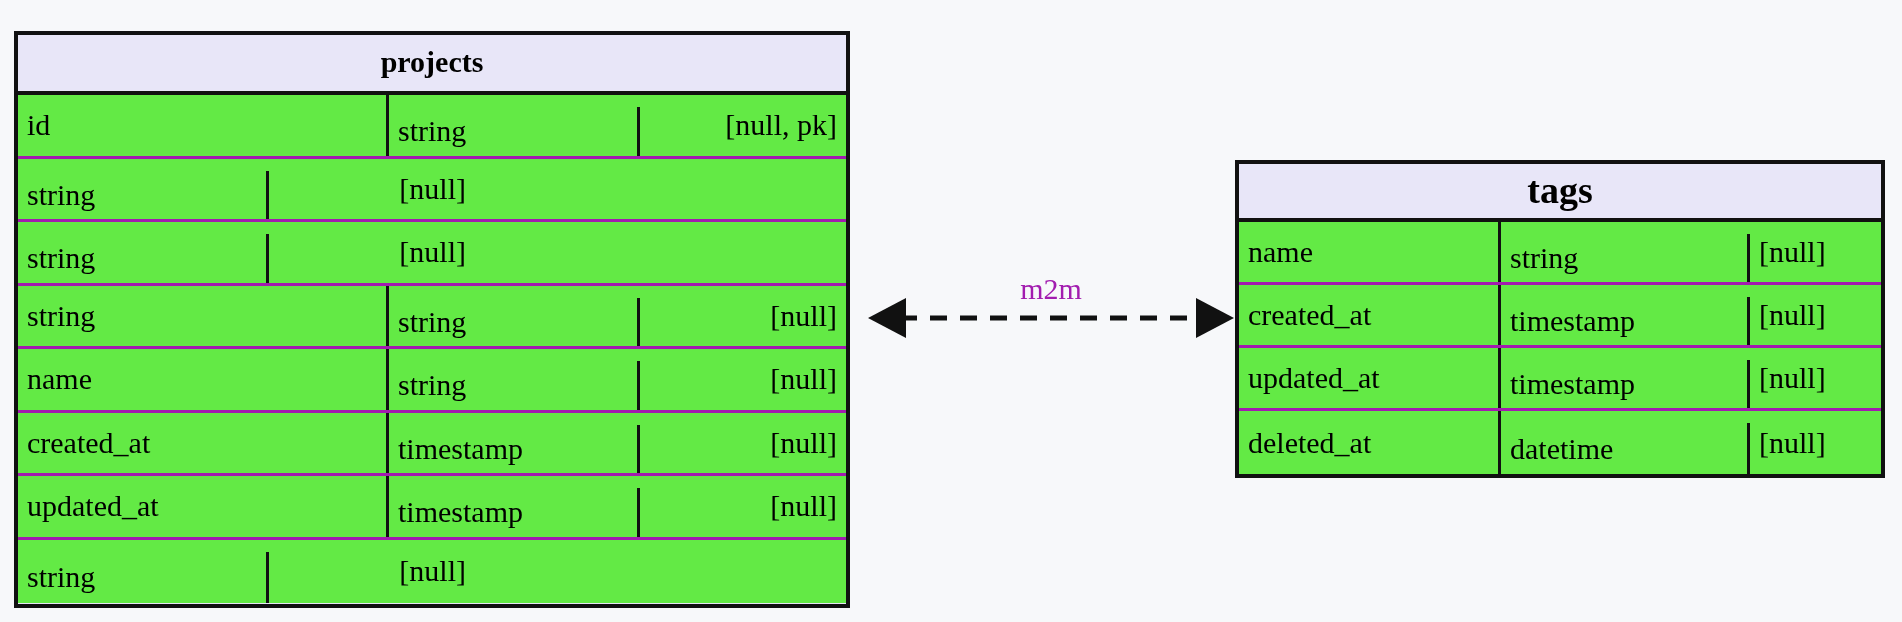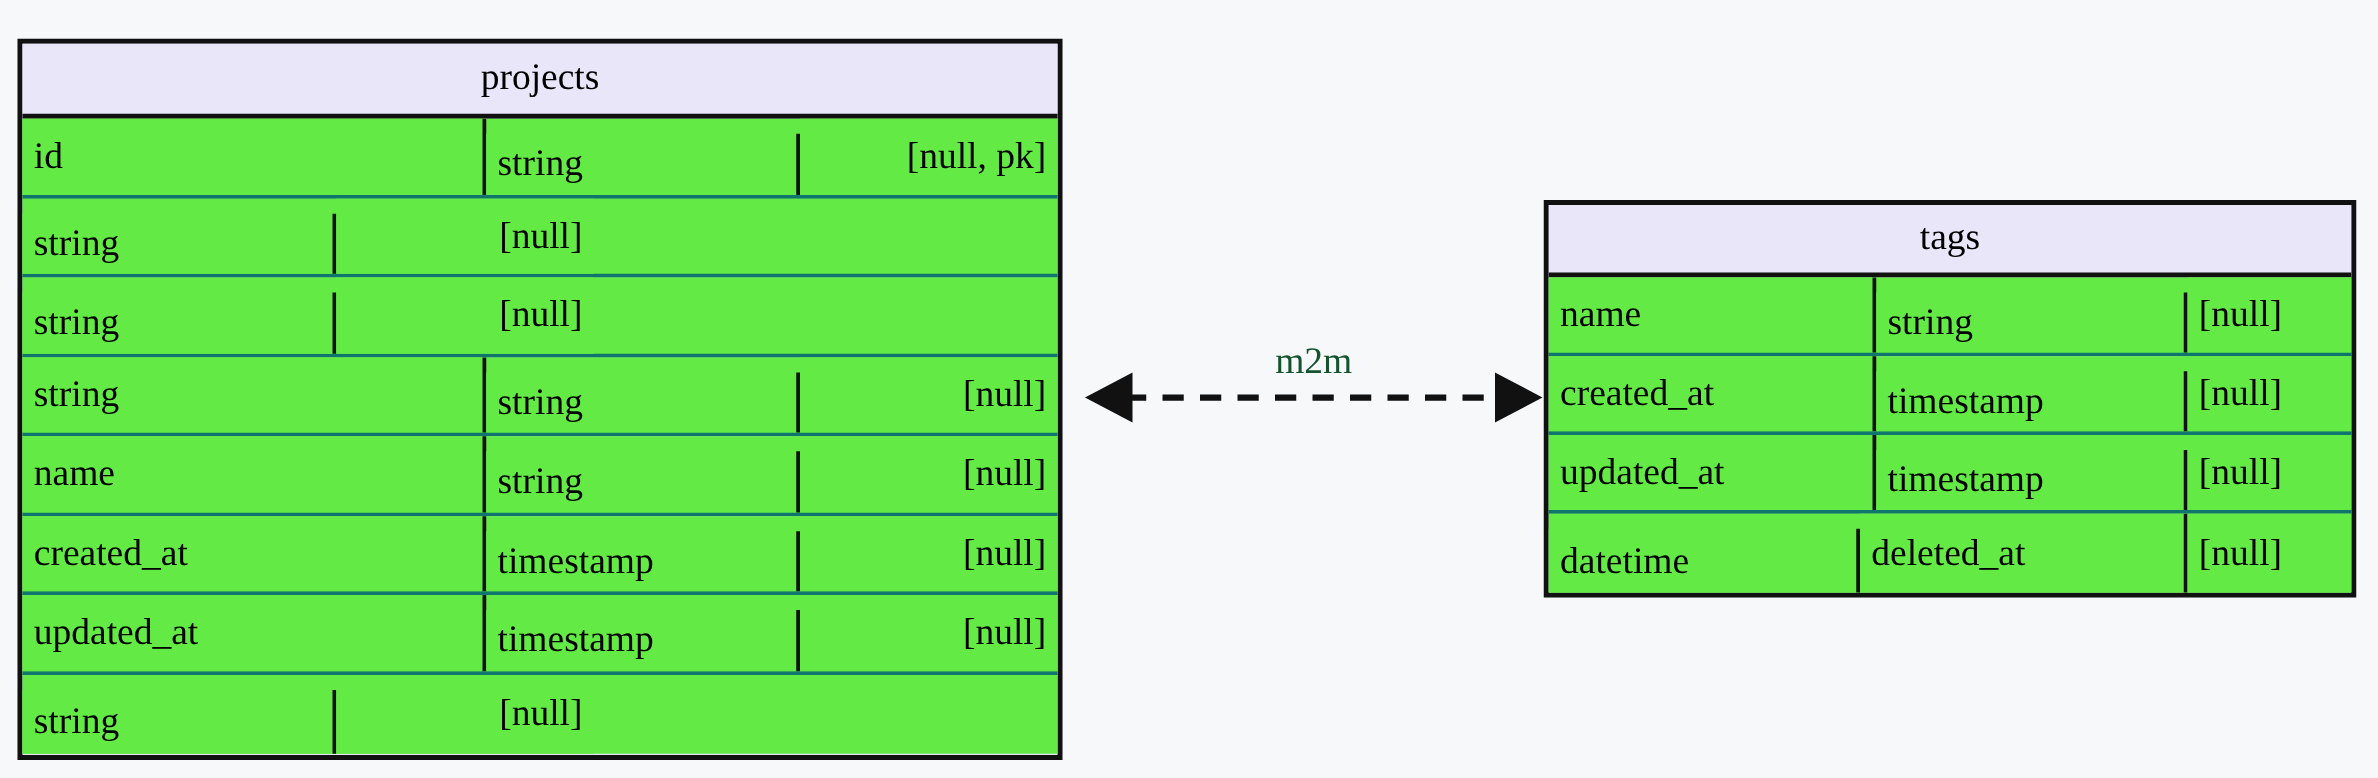--- a/index.html
+++ b/index.html
@@ -25,36 +25,36 @@
   .entity {
     position: absolute;
     border: 4px solid #111111;
     box-sizing: border-box;
     background: #e8e6f8;
     border-collapse: collapse;
   }
 
   .entity-title {
     text-align: center;
-    font-weight: normal;
+    font-weight: bold;
     background: #e8e6f8;
     color: #000000;
     border-bottom: 4px solid #111111;
     box-sizing: border-box;
     white-space: nowrap;
   }
 
   .rows {
     display: block;
   }
 
   .row {
     display: flex;
     box-sizing: border-box;
-    border-bottom: 3px solid #0f766e;
+    border-bottom: 3px solid #a21caf;
     background: #63ea45;
   }
   .row:last-child {
     border-bottom: none;
   }
 
   .cell {
     box-sizing: border-box;
     color: #000000;
     background: #63ea45;
@@ -103,21 +103,21 @@
   
   #entity-tags {
     left: 1235px;
     top: 160px;
     width: 650px;
     height: 318px;
   }
   #entity-tags .entity-title {
     height: 58px;
     line-height: 52px;
-    font-size: 30px;
+    font-size: 38px;
   }
   #entity-tags .row {
     height: 63px;
   }
   #entity-tags .cell {
     font-size: 30px;
     padding: 0 9px;
   }
   #entity-tags .cell-name  { width: 262px; }
   #entity-tags .cell-type  { width: 249px; }
@@ -134,21 +134,21 @@
     width: 382px;
     height: 96px;
   }
   #relationship .rel-label {
     position: absolute;
     left: 0;
     top: 0;
     width: 382px;
     text-align: center;
     font-size: 30px;
-    color: #14532d;
+    color: #a21caf;
     white-space: nowrap;
   }
   #relationship svg {
     position: absolute;
     left: 0;
     top: 0;
   }
 </style>
 </head>
 <body>
@@ -223,22 +223,22 @@
         <div class="cell cell-constraint">[null]</div>
       </div>
 
       <div class="row">
         <div class="cell cell-name">updated_at</div>
         <div class="cell cell-type">timestamp</div>
         <div class="cell cell-constraint">[null]</div>
       </div>
 
       <div class="row">
+        <div class="cell cell-name">deleted_at</div>
         <div class="cell cell-type">datetime</div>
-        <div class="cell cell-name">deleted_at</div>
         <div class="cell cell-constraint">[null]</div>
       </div>
 
     </div>
   </div>
 
   <div id="relationship">
     <div class="rel-label">m2m</div>
     <svg width="382" height="96" viewBox="0 0 382 96">
 

